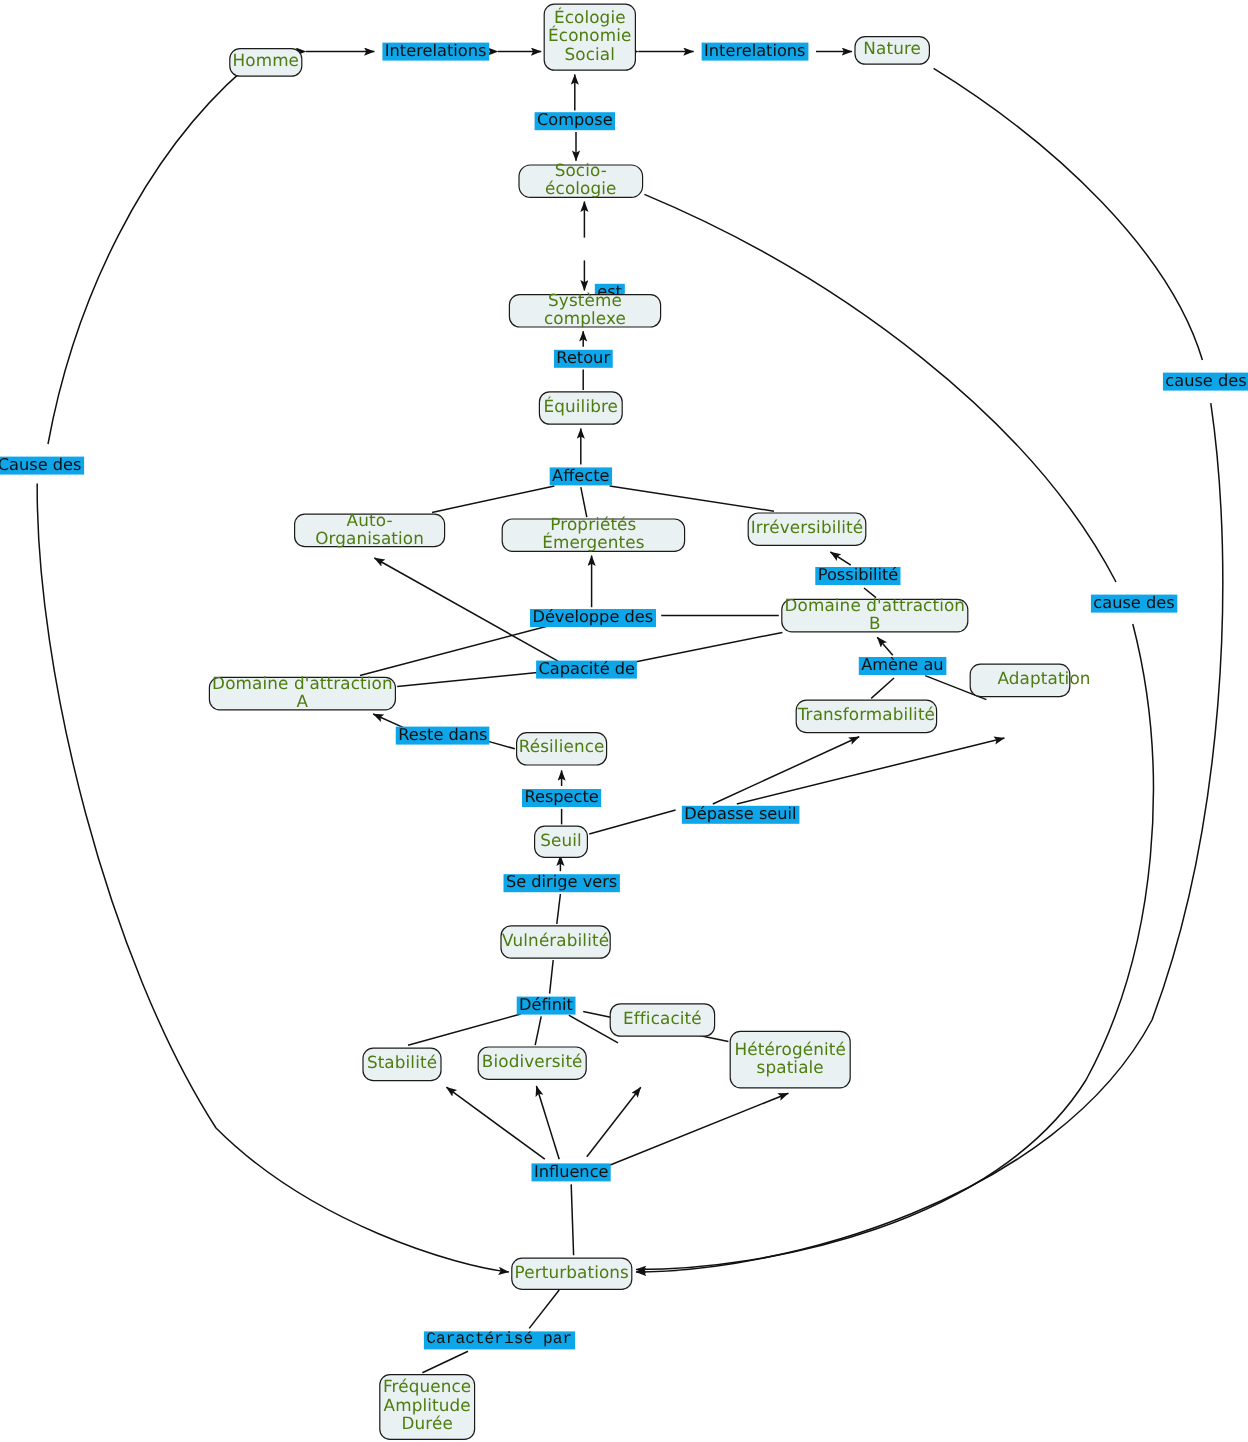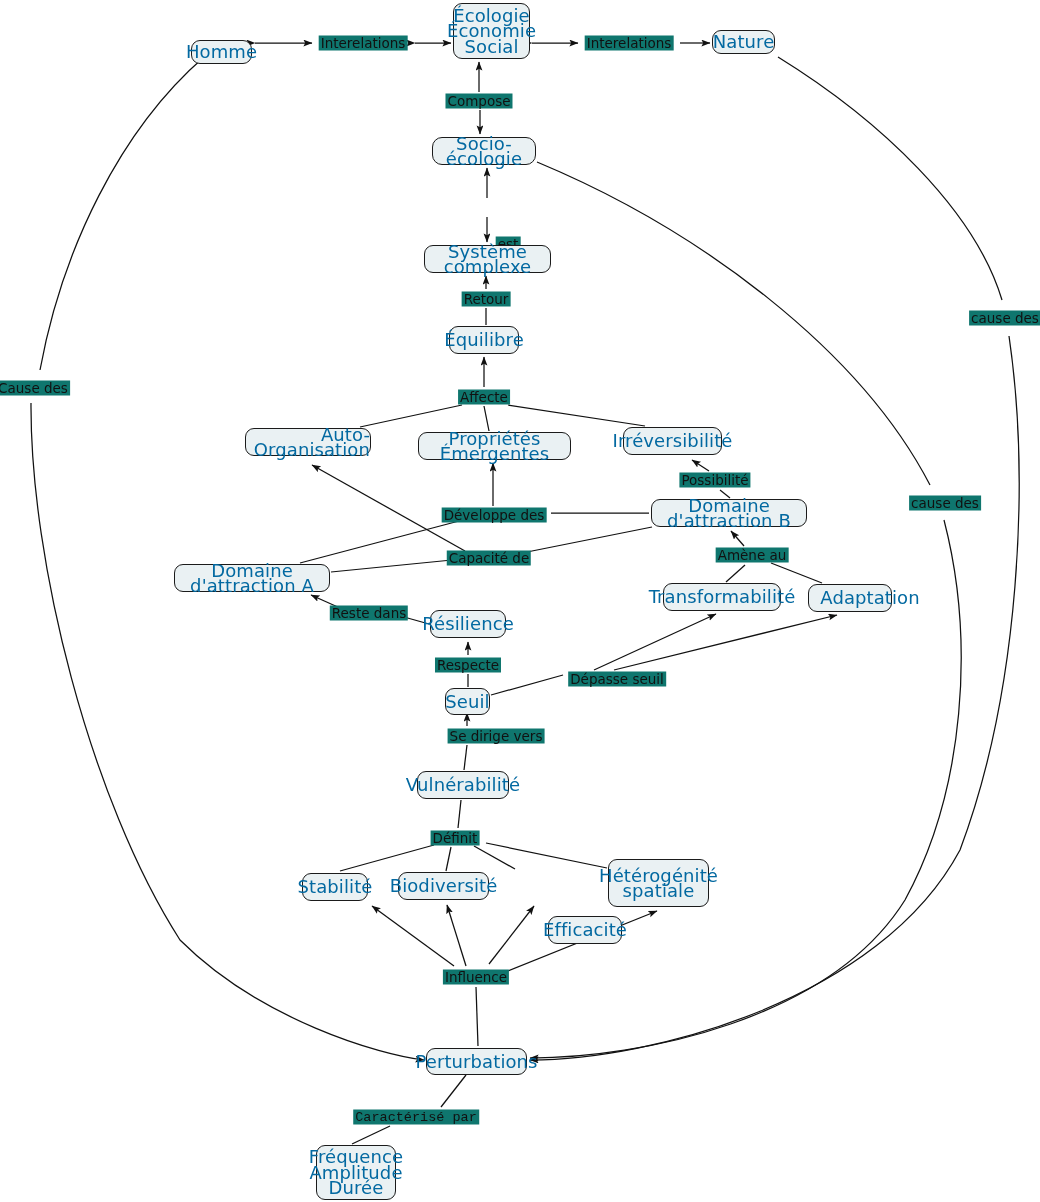--- a/index.html
+++ b/index.html
@@ -25,33 +25,33 @@
   .node {
     position: absolute;
     box-sizing: border-box;
     background: #eaf1f3;
     border: 1.3px solid #1b1b1b;
     border-radius: 9px;
     display: flex;
     align-items: center;
     justify-content: center;
     text-align: center;
-    color: #0369a1;
-    font-size: 18px;
+    color: #4d7c0f;
+    font-size: 14px;
     line-height: 15.5px;
     letter-spacing: 0.1px;
     white-space: pre-line;
     z-index: 3;
   }
   .linklabel {
     position: absolute;
     color: #111111;
     font-size: 13.5px;
     line-height: 15px;
-    background: #0f766e;
+    background: #0ea5e9;
     padding: 0 2px;
     white-space: nowrap;
     transform: translate(-50%, -50%);
     text-align: center;
     z-index: 2;
   }
 </style>
 </head>
 <body>
 
@@ -150,45 +150,45 @@
   <div class="node" style="left:191px;top:40px;width:61px;height:24px;">Homme</div>
 
   <div class="node" style="left:712px;top:30px;width:63px;height:24px;">Nature</div>
 
   <div class="node" style="left:432px;top:137px;width:104px;height:28px;border-radius:10px;">Socio-écologie</div>
 
   <div class="node" style="left:424px;top:245px;width:127px;height:28px;">Système complexe</div>
 
   <div class="node" style="left:449px;top:326px;width:70px;height:28px;">Équilibre</div>
 
-  <div class="node" style="left:245px;top:428px;width:126px;height:28px;text-align:right;">Auto-Organisation</div>
+  <div class="node" style="left:245px;top:428px;width:126px;height:28px;">Auto-Organisation</div>
 
   <div class="node" style="left:418px;top:432px;width:153px;height:28px;">Propriétés Émergentes</div>
 
   <div class="node" style="left:623px;top:427px;width:99px;height:28px;">Irréversibilité</div>
 
   <div class="node" style="left:651px;top:499px;width:156px;height:28px;">Domaine d'attraction B</div>
 
   <div class="node" style="left:174px;top:564px;width:156px;height:28px;">Domaine d'attraction A</div>
 
   <div class="node" style="left:663px;top:583px;width:118px;height:28px;">Transformabilité</div>
 
-  <div class="node" style="left:808px;top:584px;width:84px;height:28px;padding-left:40px;">Adaptation</div>
+  <div class="node" style="left:808px;top:553px;width:84px;height:28px;padding-left:40px;">Adaptation</div>
 
   <div class="node" style="left:430px;top:610px;width:76px;height:28px;">Résilience</div>
 
   <div class="node" style="left:445px;top:688px;width:45px;height:27px;">Seuil</div>
 
   <div class="node" style="left:417px;top:771px;width:92px;height:28px;">Vulnérabilité</div>
 
   <div class="node" style="left:302px;top:873px;width:66px;height:28px;">Stabilité</div>
 
   <div class="node" style="left:398px;top:872px;width:91px;height:28px;">Biodiversité</div>
 
-  <div class="node" style="left:508px;top:916px;width:74px;height:28px;margin-left:40px;">Efficacité</div>
+  <div class="node" style="left:508px;top:836px;width:88px;height:28px;">Efficacité</div>
 
   <div class="node" style="left:608px;top:859px;width:101px;height:48px;">Hétérogénité
 spatiale</div>
 
   <div class="node" style="left:426px;top:1048px;width:101px;height:27px;">Perturbations</div>
 
   <div class="node" style="left:316px;top:1145px;width:80px;height:55px;">Fréquence
 Amplitude
 Durée</div>
 
@@ -211,21 +211,21 @@
   <div class="linklabel" style="left:489px;top:558px;">Capacité de</div>
 
   <div class="linklabel" style="left:752px;top:555px;">Amène au</div>
 
   <div class="linklabel" style="left:369px;top:613px;">Reste dans</div>
 
   <div class="linklabel" style="left:468px;top:665px;">Respecte</div>
 
   <div class="linklabel" style="left:617px;top:679px;">Dépasse seuil</div>
 
-  <div class="linklabel" style="left:496px;top:736px;text-align:right;">Se dirige vers</div>
+  <div class="linklabel" style="left:468px;top:736px;text-align:right;">Se dirige vers</div>
 
   <div class="linklabel" style="left:455px;top:838px;">Définit</div>
 
   <div class="linklabel" style="left:476px;top:977px;">Influence</div>
 
   <div class="linklabel" style="left:416px;top:1117px;font-family:Liberation Mono, monospace;">Caractérisé par</div>
 
   <div class="linklabel" style="left:33px;top:388px;">Cause des</div>
 
   <div class="linklabel" style="left:1005px;top:318px;">cause des</div>

